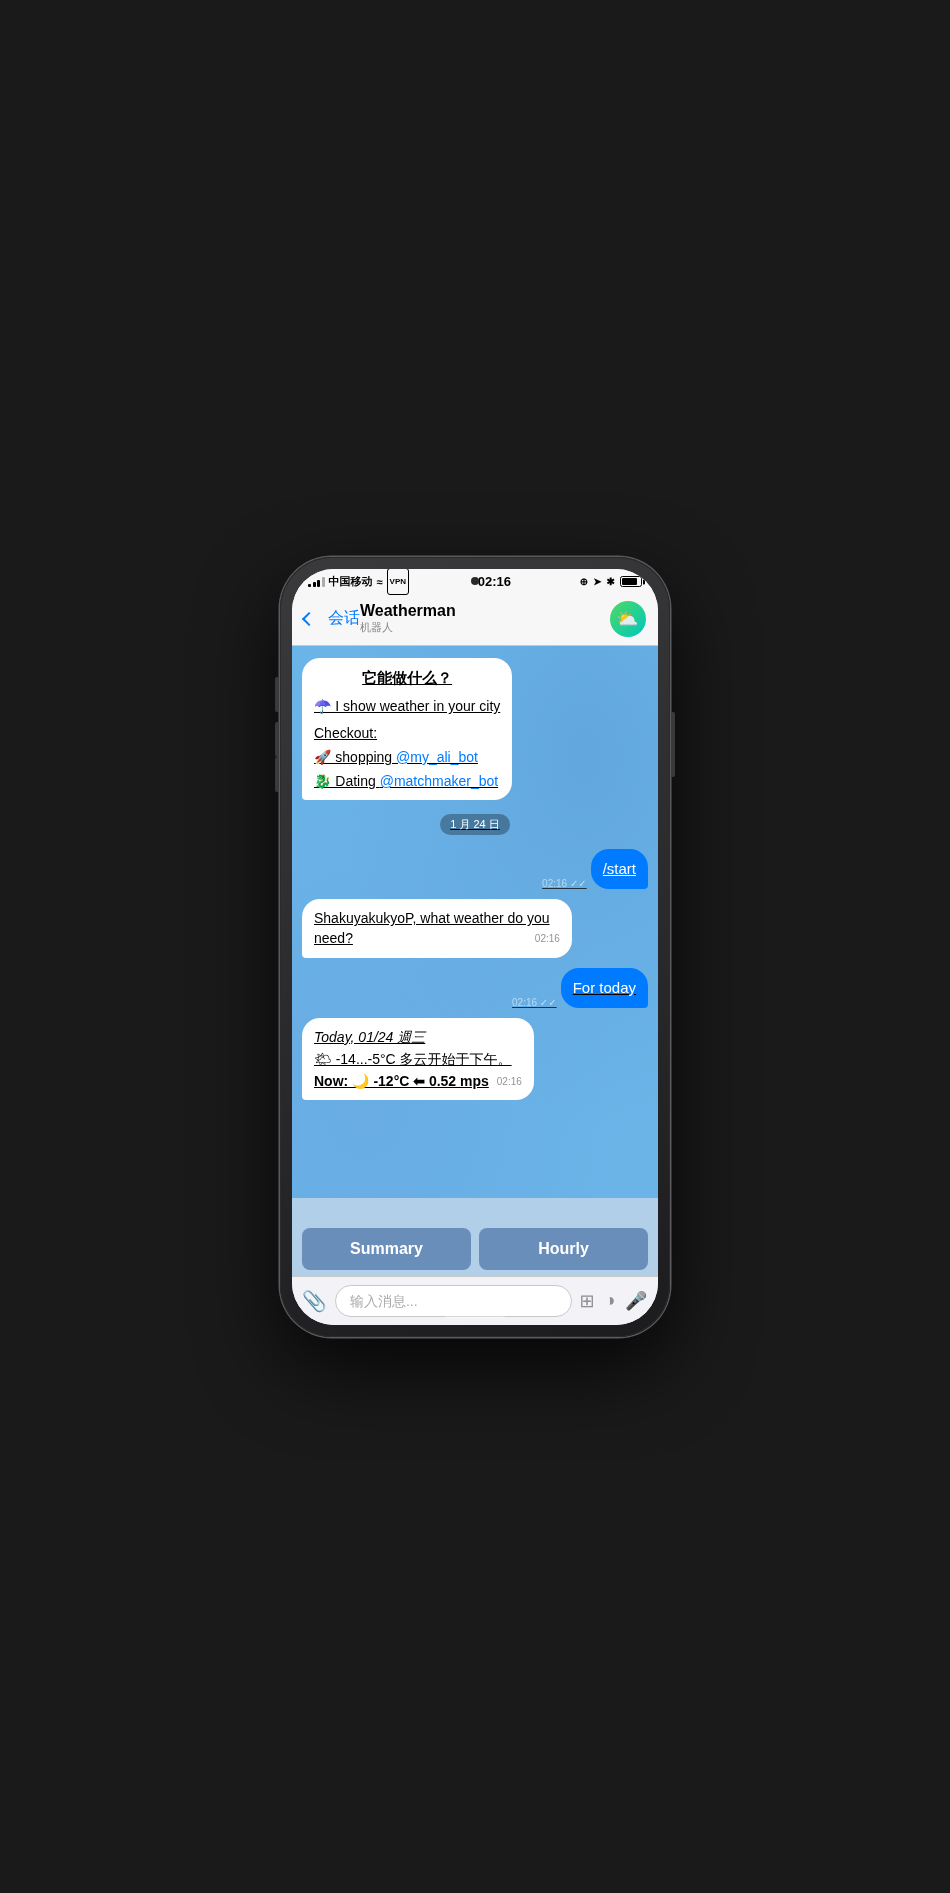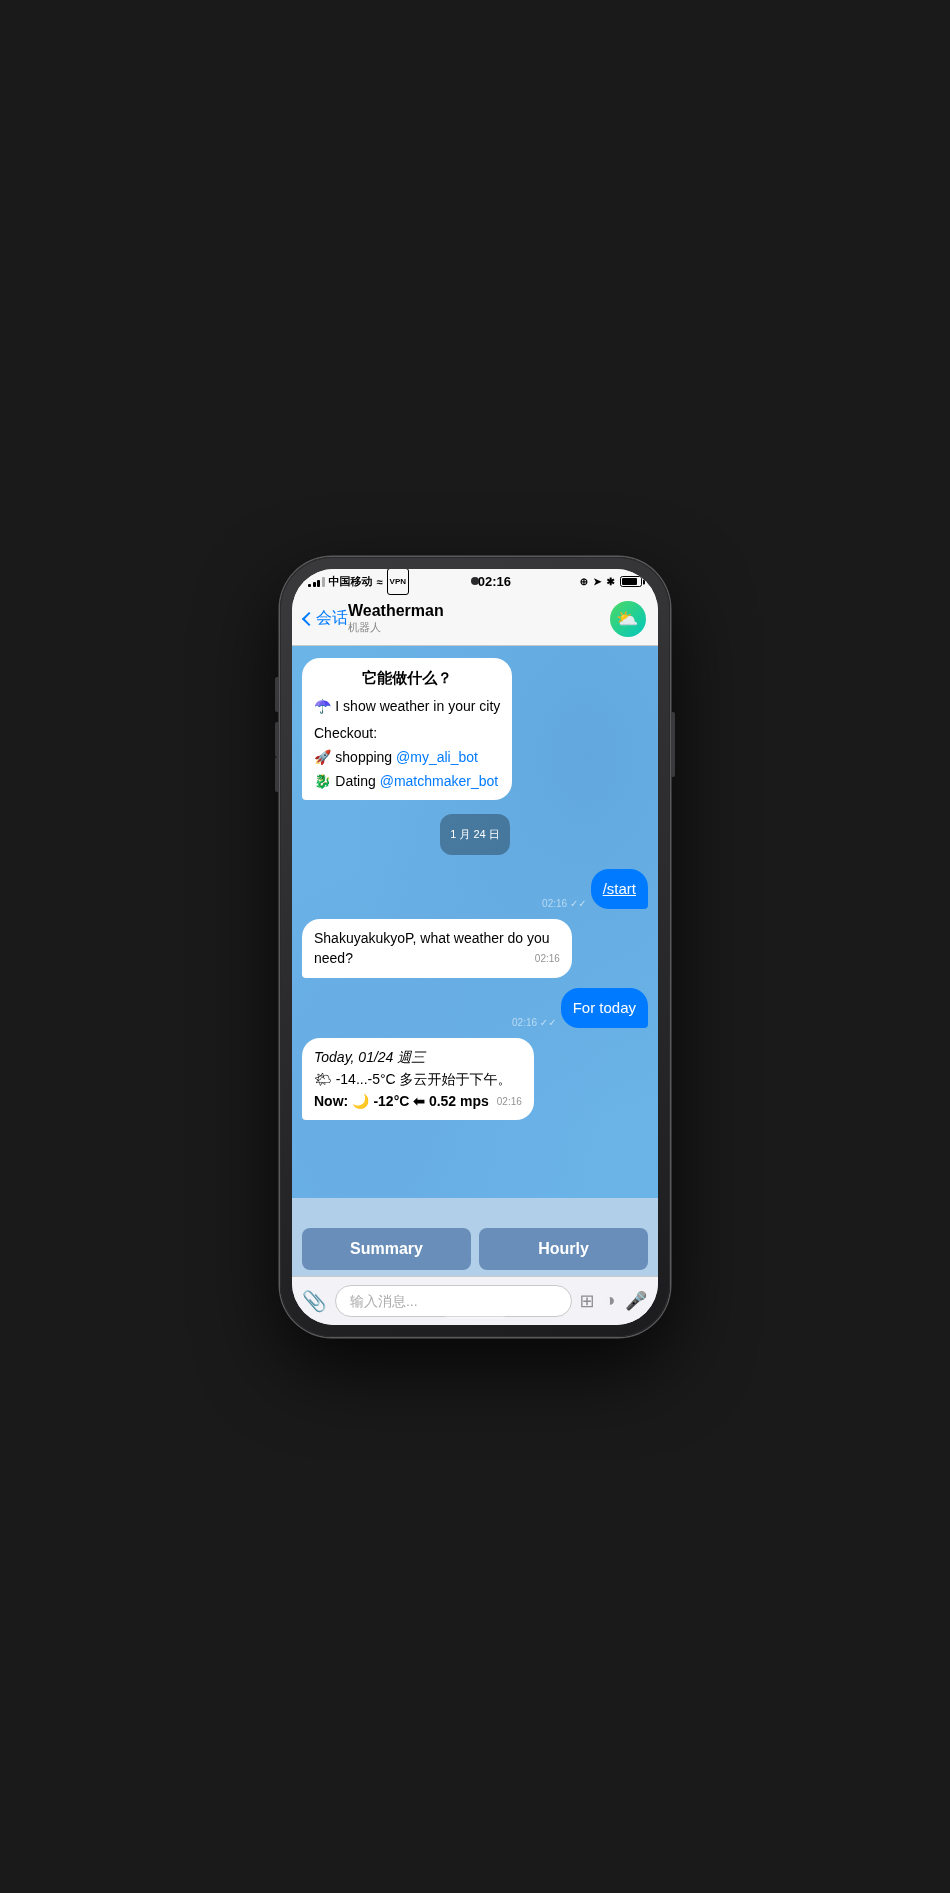--- a/index.html
+++ b/index.html
@@ -155,21 +155,21 @@
       align-items: center;
       justify-content: space-between;
       flex-shrink: 0;
     }
 
     .nav-back {
       display: flex;
       align-items: center;
       color: #007aff;
       font-size: 16px;
-      gap: 0;
+      gap: 12px;
       cursor: pointer;
     }
     .chevron-left {
       width: 10px;
       height: 10px;
       border-left: 2px solid #007aff;
       border-bottom: 2px solid #007aff;
       transform: rotate(45deg);
       margin-right: 2px;
     }
@@ -204,33 +204,34 @@
       flex: 1;
       background: #6ab4e8;
       overflow-y: auto;
       padding: 12px 10px;
       display: flex;
       flex-direction: column;
       gap: 10px;
       background-image:
         radial-gradient(ellipse at 20% 80%, rgba(100,160,220,0.4) 0%, transparent 60%),
         radial-gradient(ellipse at 80% 20%, rgba(80,140,200,0.3) 0%, transparent 60%);
+      text-decoration: underline;
     }
 
     
     .date-separator {
       display: flex;
       justify-content: center;
       margin: 4px 0;
     }
     .date-badge {
       background: rgba(0,0,0,0.3);
       color: #fff;
       font-size: 11px;
-      padding: 13px 10px;
+      padding: 3px 10px;
       border-radius: 12px;
     }
 
     
     .msg-row {
       display: flex;
       align-items: flex-end;
     }
     .msg-row.incoming { justify-content: flex-start; }
     .msg-row.outgoing { justify-content: flex-end; }

